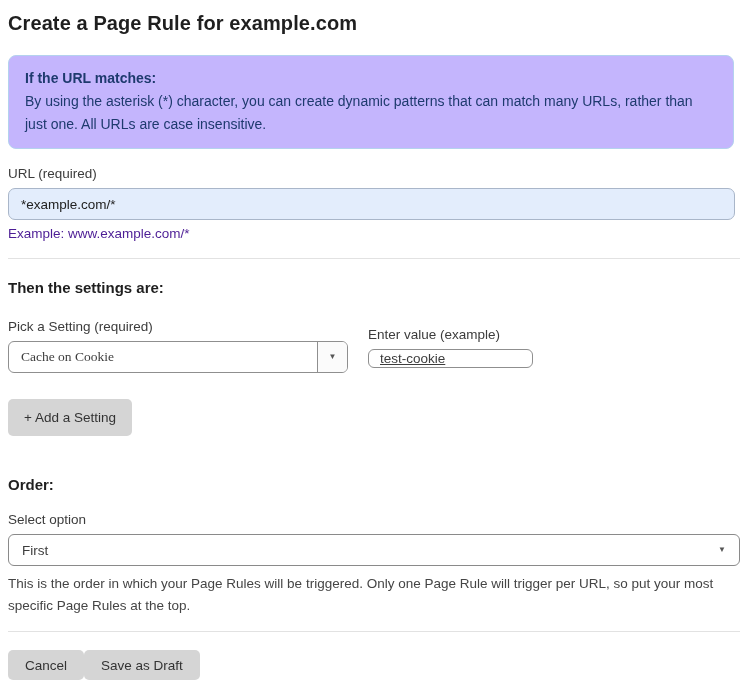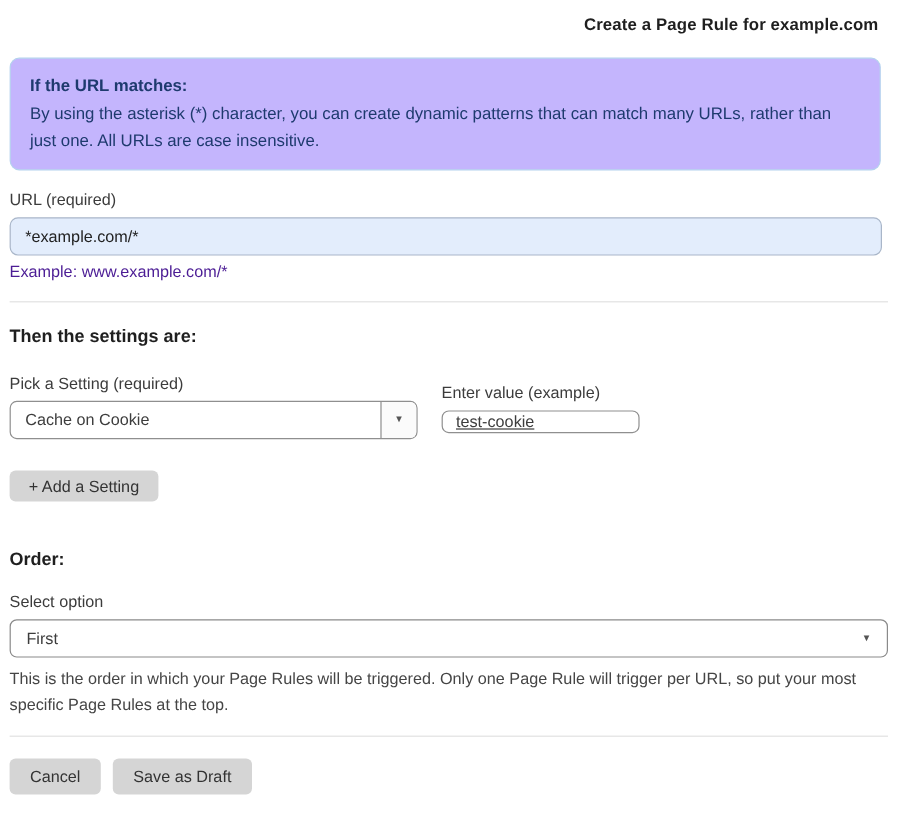--- a/index.html
+++ b/index.html
@@ -7,26 +7,25 @@
   body {
     width: 750px;
     height: 693px;
     font-family: "Liberation Sans", "DejaVu Sans", sans-serif;
     color: #222;
     overflow: hidden;
   }
   .page { padding: 8px 10px 0 8px; width: 742px; }
 
   h1.page-title {
-    font-size: 14px;
+    font-size: 20px;
     font-weight: bold;
     color: #1f1f1f;
     margin: 4px 0 20px 0;
     letter-spacing: 0.1px;
-    text-align: right;
   }
 
   .info-box {
     background: #c4b5fd;
     border: 1px solid #b4d2ee;
     border-radius: 8px;
     padding: 11px 16px 12px 16px;
     width: 726px;
     margin-bottom: 17px;
   }
@@ -112,20 +111,21 @@
     border-radius: 6px;
     cursor: pointer;
     overflow: hidden;
   }
   .select-box .select-text {
     flex: 1;
     font-size: 13.5px;
     color: #3d3d3d;
     line-height: 30px;
     padding-left: 12px;
+    font-family: Liberation Serif, serif;
   }
   .select-box .select-arrow-btn {
     width: 30px;
     border-left: 1px solid #8f8f8f;
     background: #fbfbfb;
     display: flex;
     align-items: center;
     justify-content: center;
   }
   .arrow-glyph {
@@ -156,21 +156,21 @@
     font-size: 13.5px;
     font-family: "Liberation Sans", "DejaVu Sans", sans-serif;
     cursor: pointer;
   }
   .btn-gray {
     background: #d5d5d5;
     color: #333;
   }
   .btn-add {
     margin-top: 26px;
-    height: 26px;
+    height: 37px;
     padding: 0 16px;
   }
 
   .order-section { margin-top: 22px; }
   .order-heading { margin-bottom: 19px; margin-top: 40px; }
 
   .order-select {
     display: flex;
     align-items: center;
     width: 732px;
@@ -182,21 +182,20 @@
     padding: 0 13px;
   }
   .order-select .select-text {
     flex: 1;
     font-size: 13.5px;
     color: #3d3d3d;
   }
 
   .actions-row {
     display: flex;
-    gap: 10px;
     align-items: flex-end;
   }
   .btn-action {
     height: 30px;
     padding: 0 17px;
   }
   .btn-primary {
     background: #1672eb;
     color: #ffffff;
     height: 30px;

